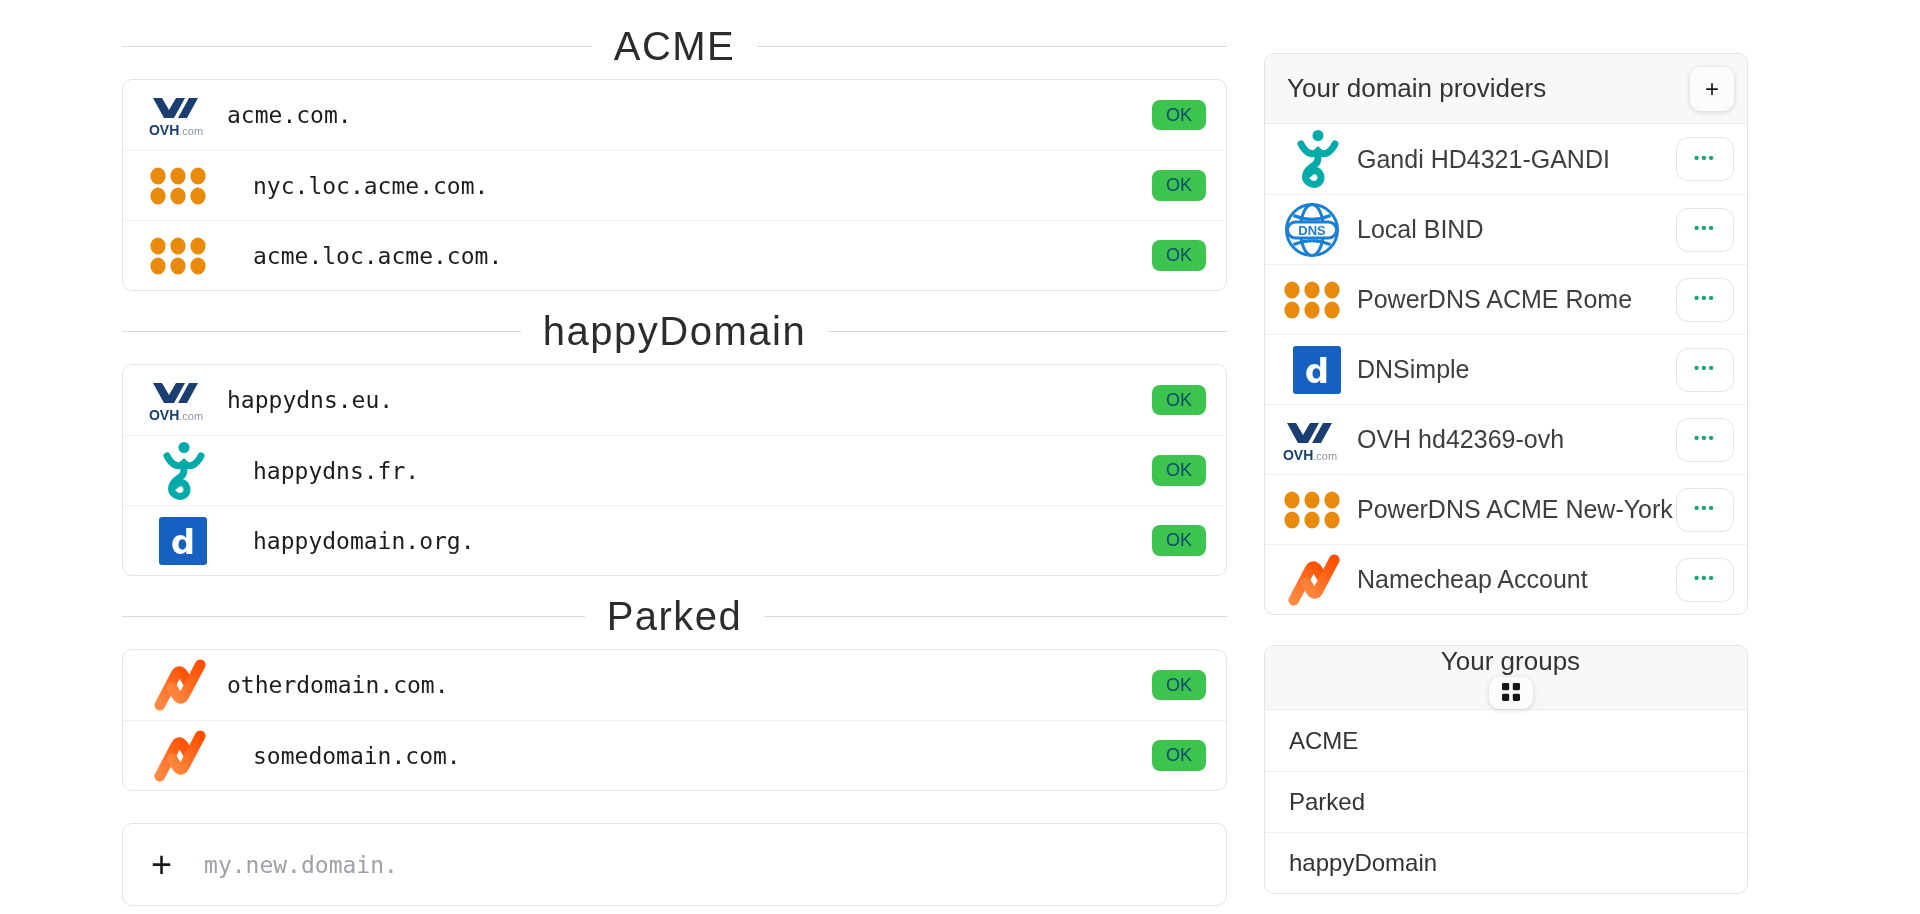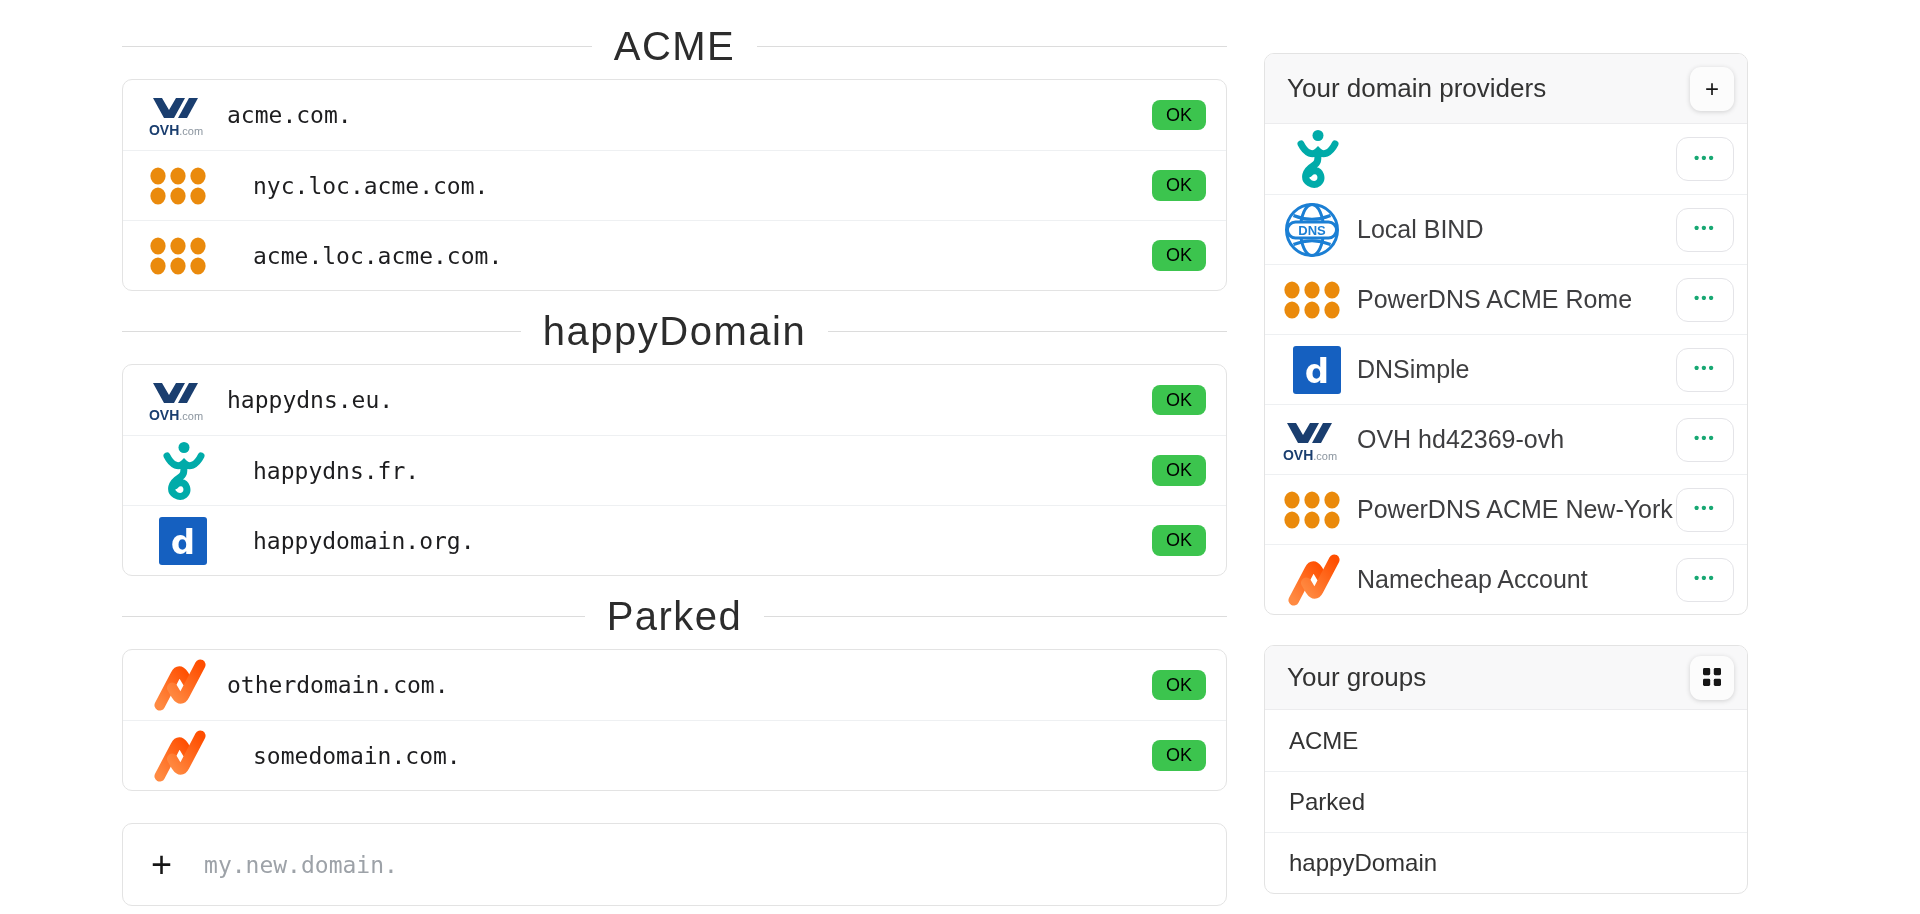--- a/index.html
+++ b/index.html
@@ -27,21 +27,21 @@
   .drow { height: 70px; display: flex; align-items: center; padding: 0 20px; }
   .drow + .drow { border-top: 1px solid #eef0f2; gap: 26px; }
   .picon { width: 64px; display: flex; align-items: center; justify-content: flex-end; flex: none; }
   .picon svg { display: block; }
   .dname {
     margin-left: 20px; font-family: "DejaVu Sans Mono", monospace;
     font-size: 23px; color: #1d1d1f; cursor: pointer;
   }
   .spacer { flex: 1; }
   .badge {
-    background: #3cc44e; color: #000000; border-radius: 8px;
+    background: #3cc44e; color: #0c4a6e; border-radius: 8px;
     padding: 4px 14px; font-size: 18px; font-weight: 500; line-height: 1.25;
   }
 
   
   .add-domain-card {
     margin-top: 32px; height: 83px; border: 1px solid #e3e3e3; border-radius: 10px;
     display: flex; align-items: center; padding: 0 28px; background: #fff;
   }
   .plus-glyph { font-size: 36px; font-weight: 300; color: #161616; line-height: 1; }
   .add-domain-card input {
@@ -51,21 +51,21 @@
   .add-domain-card input::placeholder { color: #9da2a8; }
 
   
   .panel { border: 1px solid #e3e3e3; border-radius: 10px; background: #fff; overflow: hidden; }
   .panel.groups { margin-top: 30px; }
   .panel-header {
     background: #f8f8f9; border-bottom: 1px solid #ececee;
     display: flex; align-items: center; padding: 0 13px 0 22px;
   }
   .panel-header.providers-h { height: 70px; }
-  .panel-header.groups-h { height: 64px; }
+  .panel-header.groups-h { height: 64px; flex-direction: column; }
   .panel-title { font-size: 26px; color: #333; flex: 1; }
   .icon-btn {
     width: 44px; height: 44px; border: none; border-radius: 11px; background: #fcfcfc;
     box-shadow: 0 1px 5px rgba(0,0,0,0.16); display: flex; align-items: center;
     justify-content: center; cursor: pointer; font-family: inherit;
     font-size: 24px; font-weight: 300; color: #161616; padding: 0;
   }
   .prow { height: 70px; display: flex; align-items: center; padding: 0 13px 0 14px; }
   .prow + .prow { border-top: 1px solid #eef0f2; }
   .prow .picon { width: 62px; }
@@ -241,20 +241,21 @@
       </div>
       <div id="providers-root">
           <div class="prow">
     <span class="picon">
               <svg width="46" height="60" viewBox="0 0 46 60" fill="none" stroke="#00aba9" stroke-width="7" stroke-linecap="round">
       <circle cx="23" cy="6.5" r="5.5" fill="#00aba9" stroke="none"></circle>
       <path d="M6 15 C11 25 18 27 23 22 C28 27 35 25 40 15"></path>
       <path d="M23 24 C23 32 23 34 18 37 C10 42 8 50 14.5 54 C21.5 58 27.5 52.5 25.5 46 C23.8 40.5 17.5 40.5 14.5 44.5"></path>
               </svg>
             </span>
+    <span class="pname">Gandi HD4321-GANDI</span>
     <span class="spacer"></span>
     <button class="more-btn">
       <span class="dots">•••</span>
     </button>
   </div>
           <div class="prow">
     <span class="picon">
               <svg width="58" height="58" viewBox="0 0 58 58" fill="none" stroke="#1b7fd4" stroke-width="3">
       <circle cx="29" cy="29" r="25.5"></circle>
       <ellipse cx="29" cy="29" rx="11.5" ry="25.5"></ellipse>

